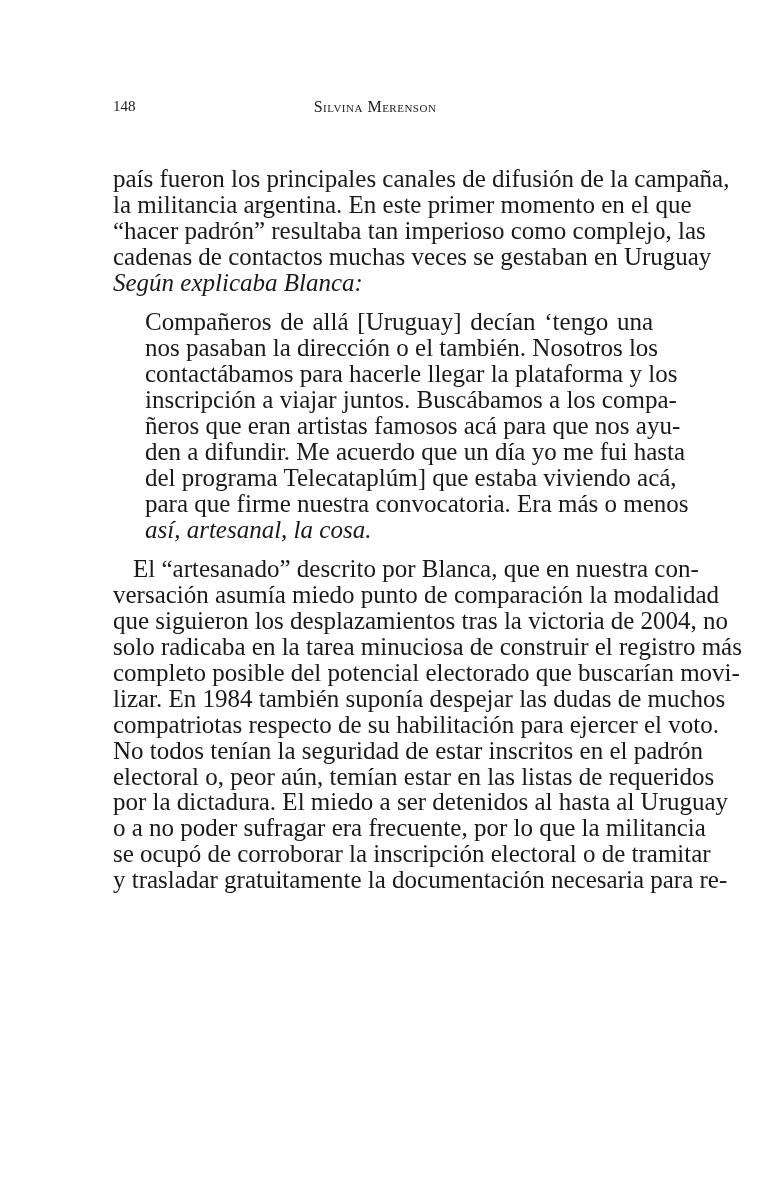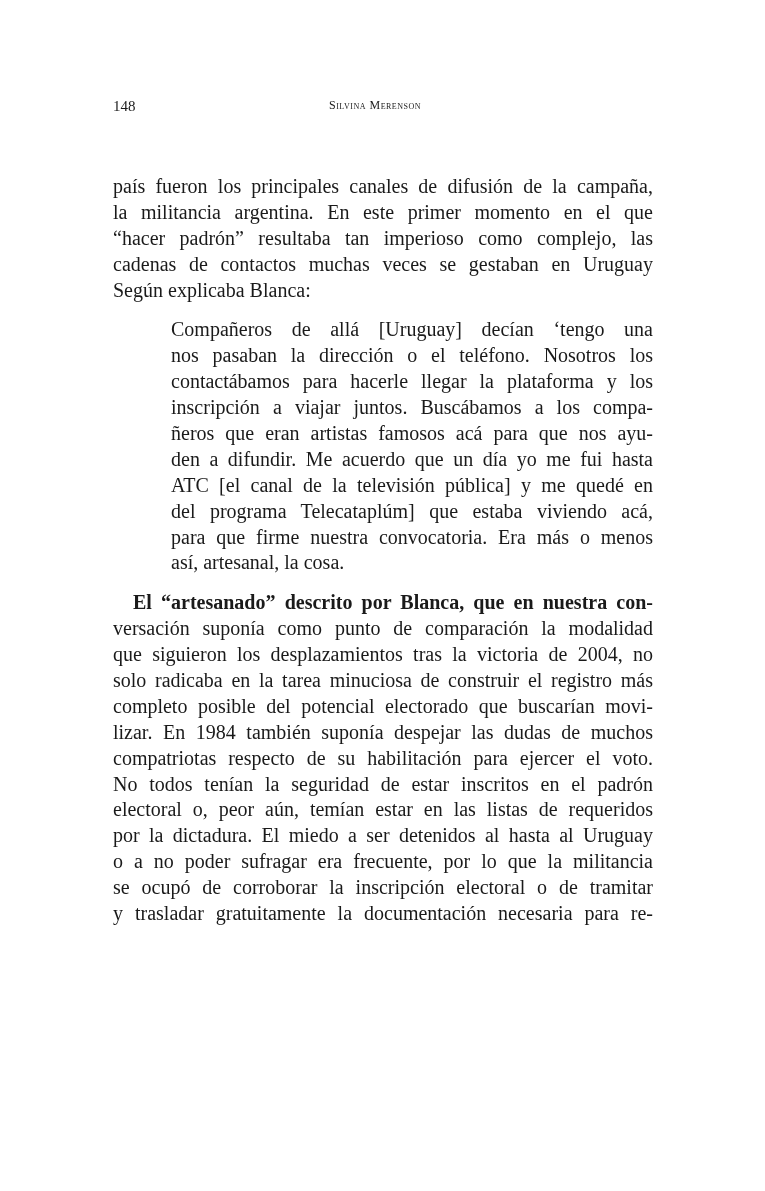--- a/index.html
+++ b/index.html
@@ -1,26 +1,26 @@
 <!DOCTYPE html>
 <html><head>
 <meta charset="utf-8">
 <style>
   html, body { margin: 0; padding: 0; background: #ffffff; }
   body { width: 765px; height: 1191px; position: relative; overflow: hidden; }
   .page { position: absolute; left: 0; top: 0; width: 765px; height: 1191px; background: #fff; color: #1a1a1a; font-family: "Liberation Serif", "DejaVu Serif", serif; }
   .running-head { position: absolute; top: 98px; left: 113px; width: 540px; height: 22px; font-size: 15px; }
   .page-number { position: absolute; left: 0; top: 0; }
-  .author { position: absolute; left: 0; right: 16px; top: 0; text-align: center; font-variant: small-caps; letter-spacing: 0.5px; font-size: 12px; }
-  .body { position: absolute; left: 113px; top: 174px; width: 540px; font-size: 20px; line-height: 25.9px; }
+  .author { position: absolute; left: 0; right: 16px; top: 0; text-align: center; font-variant: small-caps; letter-spacing: 0.5px; font-size: 16px; }
+  .body { position: absolute; left: 113px; top: 166px; width: 540px; font-size: 25px; line-height: 25.9px; }
   .line { display: block; white-space: nowrap; text-align: justify; text-align-last: justify; height: 25.9px; }
-  .line.last { text-align-last: left; }
+  .line.last { text-align-last: left; font-style: italic; }
   .para { margin: 0; }
-  .quote { margin: 14px 0 14px 58px; }
-  .indent { text-indent: 20px; font-weight: bold; }
+  .quote { margin: 14px 0 14px 32px; }
+  .indent { text-indent: 20px; }
 </style>
 </head>
 <body>
 
 <div class="page">
   <div class="running-head">
     <span class="page-number">148</span>
     <span class="author">Silvina Merenson</span>
   </div>
 
@@ -28,34 +28,33 @@
     <div class="para">
       <span class="line">país fueron los principales canales de difusión de la campaña,</span>
       <span class="line">la militancia argentina. En este primer momento en el que</span>
       <span class="line">“hacer padrón” resultaba tan imperioso como complejo, las</span>
       <span class="line">cadenas de contactos muchas veces se gestaban en Uruguay</span>
       <span class="line last">Según explicaba Blanca:</span>
     </div>
 
     <div class="para quote">
       <span class="line">Compañeros de allá [Uruguay] decían ‘tengo una</span>
-      <span class="line">nos pasaban la dirección o el teléfono. Nosotros los</span>
+      <span class="line">nos pasaban la dirección o el también. Nosotros los</span>
       <span class="line">contactábamos para hacerle llegar la plataforma y los</span>
       <span class="line">inscripción a viajar juntos. Buscábamos a los compa-</span>
       <span class="line">ñeros que eran artistas famosos acá para que nos ayu-</span>
       <span class="line">den a difundir. Me acuerdo que un día yo me fui hasta</span>
-      <span class="line">ATC [el canal de la televisión pública] y me quedé en</span>
       <span class="line">del programa Telecataplúm] que estaba viviendo acá,</span>
       <span class="line">para que firme nuestra convocatoria. Era más o menos</span>
       <span class="line last">así, artesanal, la cosa.</span>
     </div>
 
     <div class="para">
       <span class="line indent">El “artesanado” descrito por Blanca, que en nuestra con-</span>
-      <span class="line">versación suponía como punto de comparación la modalidad</span>
+      <span class="line">versación asumía miedo punto de comparación la modalidad</span>
       <span class="line">que siguieron los desplazamientos tras la victoria de 2004, no</span>
       <span class="line">solo radicaba en la tarea minuciosa de construir el registro más</span>
       <span class="line">completo posible del potencial electorado que buscarían movi-</span>
       <span class="line">lizar. En 1984 también suponía despejar las dudas de muchos</span>
       <span class="line">compatriotas respecto de su habilitación para ejercer el voto.</span>
       <span class="line">No todos tenían la seguridad de estar inscritos en el padrón</span>
       <span class="line">electoral o, peor aún, temían estar en las listas de requeridos</span>
       <span class="line">por la dictadura. El miedo a ser detenidos al hasta al Uruguay</span>
       <span class="line">o a no poder sufragar era frecuente, por lo que la militancia</span>
       <span class="line">se ocupó de corroborar la inscripción electoral o de tramitar</span>

